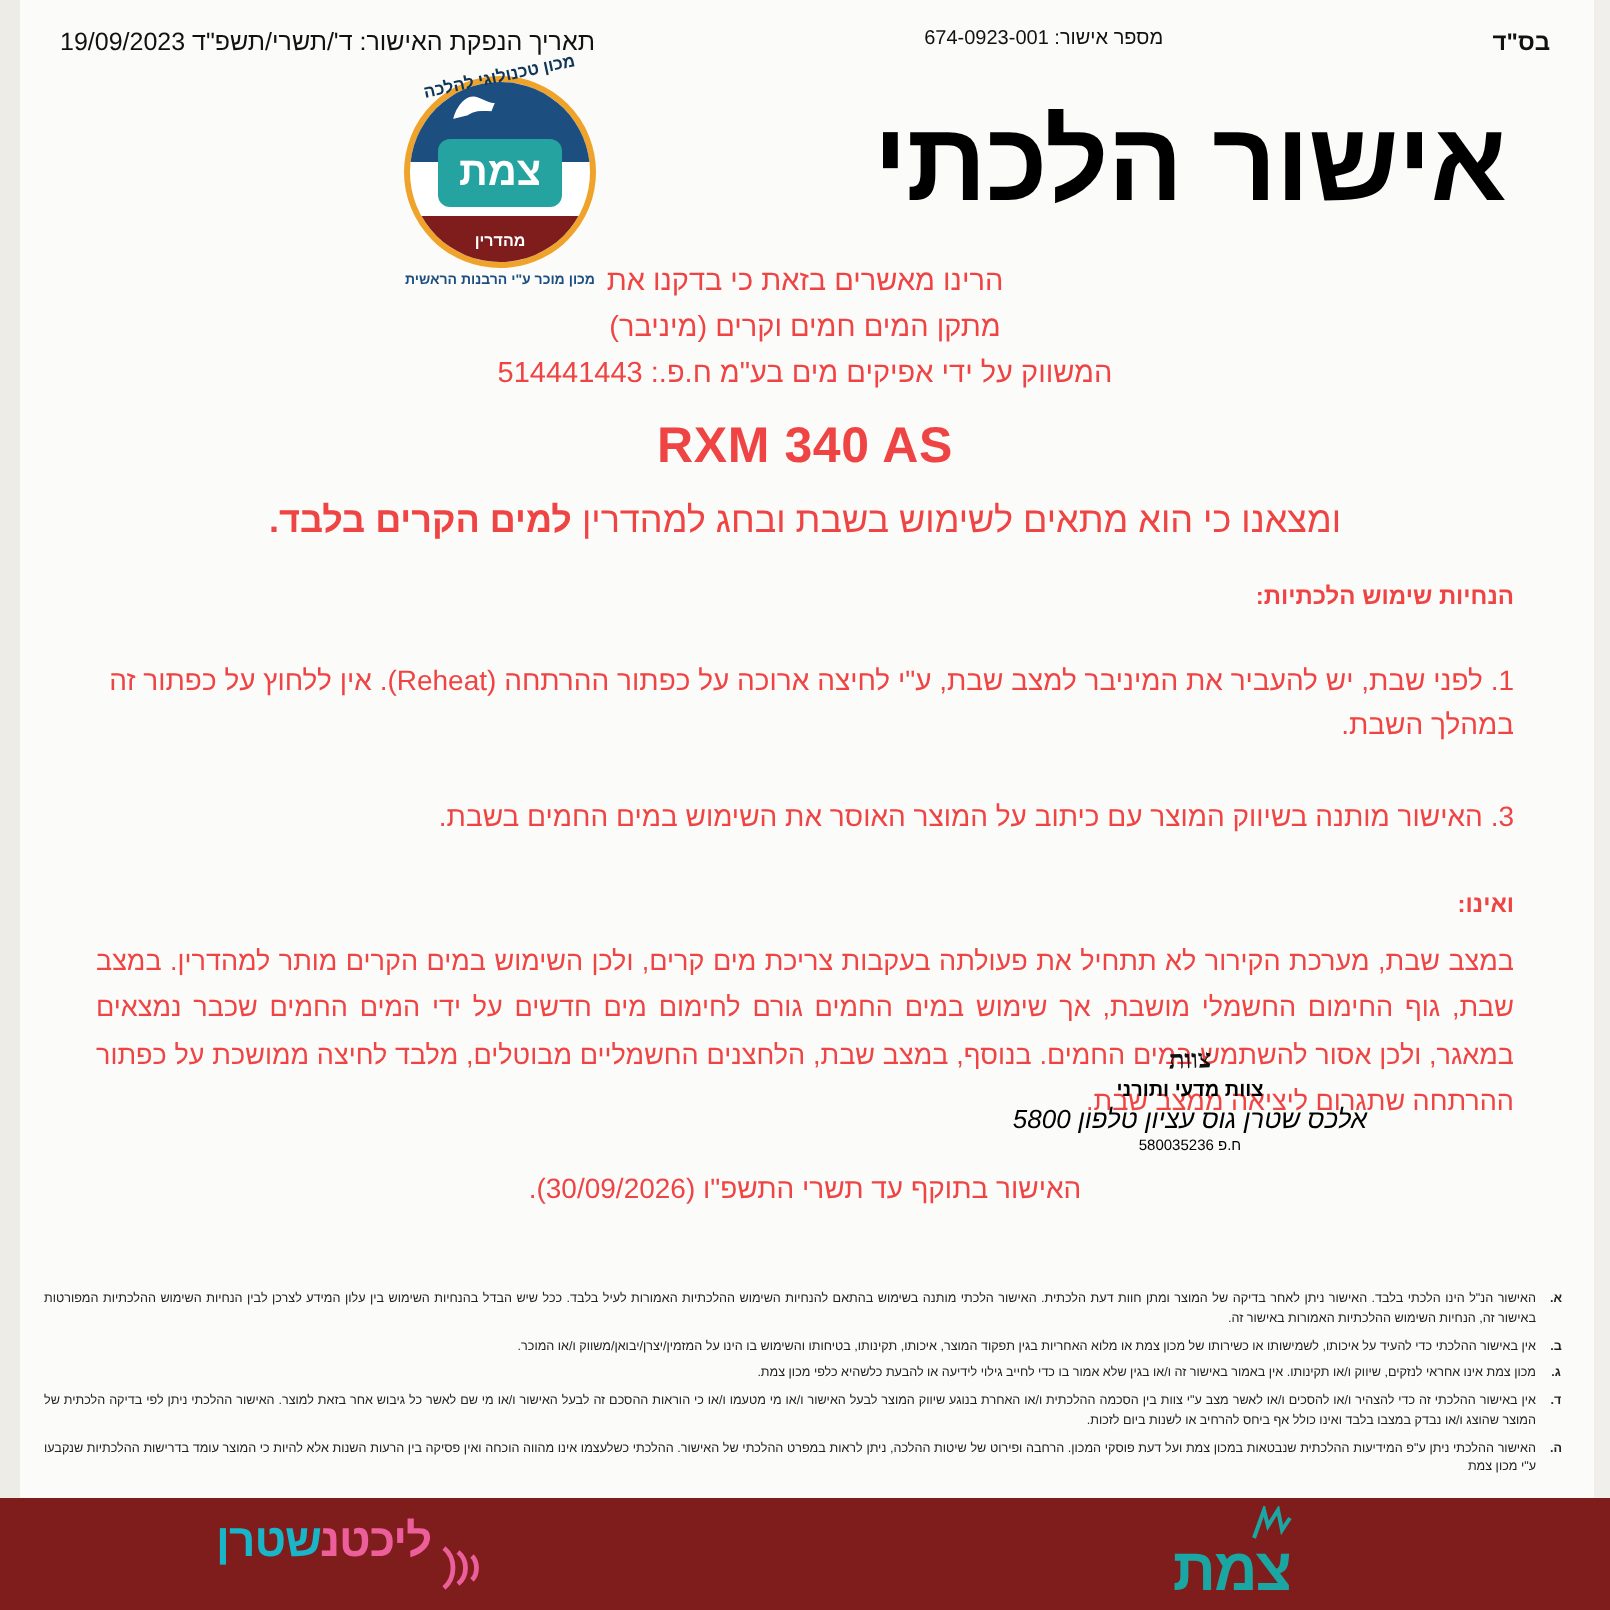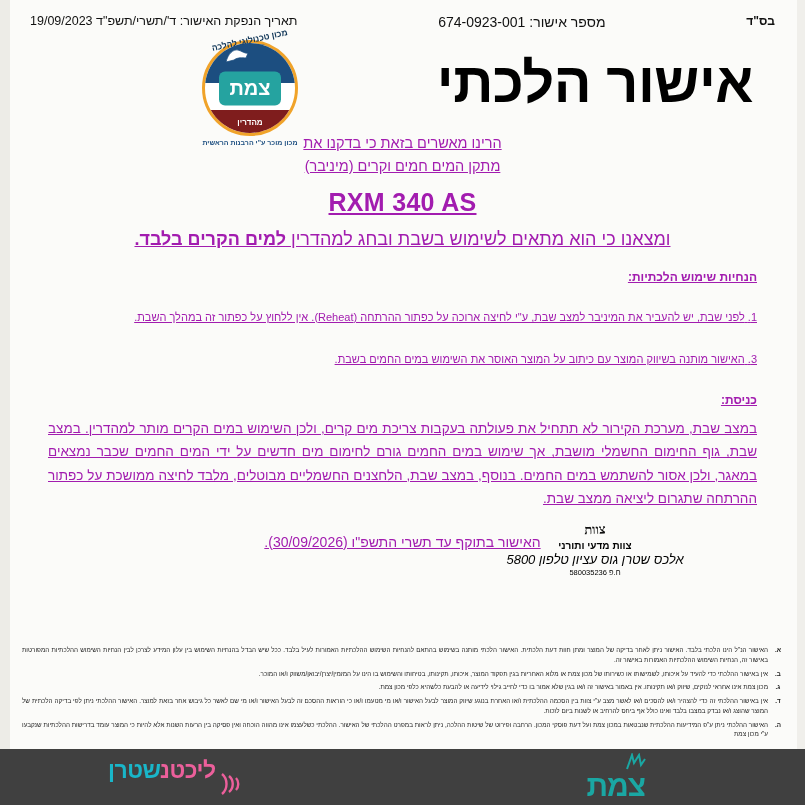--- a/index.html
+++ b/index.html
@@ -45,21 +45,21 @@
     padding: 0 8px;
     direction: rtl;
   }
   .hdr-bsd {
     font-weight: bold;
     font-size: 12px;
     white-space: nowrap;
   }
   .hdr-mid {
     white-space: nowrap;
-    font-size: 14px;
+    font-size: 10px;
   }
   .hdr-date {
     white-space: nowrap;
     font-size: 12.5px;
   }
 
   
   .title-band {
     position: relative;
     height: 92px;
@@ -159,22 +159,21 @@
     position: absolute;
     left: 34px;
     top: 12px;
     width: 26px;
     height: 20px;
   }
 
   
   .body-wrap {
     padding: 0 26px;
-    color: #a21caf;
-    text-decoration: underline;
+    color: #ef4444;
   }
   .center-line {
     text-align: center;
     font-size: 14.5px;
     margin: 7px 0;
   }
   .model {
     text-align: center;
     font-size: 25px;
     font-weight: bold;
@@ -189,21 +188,21 @@
   }
   .kosher-line b { font-weight: bold; }
 
   .sec-head {
     font-size: 12px;
     font-weight: bold;
     text-align: right;
     margin: 14px 0 10px 0;
   }
   .num-item {
-    font-size: 11px;
+    font-size: 14px;
     line-height: 1.55;
     margin: 25px 0;
     text-align: right;
   }
   .num-item b { font-weight: bold; }
 
   .explain {
     font-size: 13.5px;
     line-height: 1.72;
     text-align: justify;
@@ -276,21 +275,21 @@
     text-align: justify;
   }
 
   
   .footer {
     position: absolute;
     left: 0;
     right: 0;
     bottom: 0;
     height: 56px;
-    background: #404040;
+    background: #7f1d1d;
   }
   .f-left {
     position: absolute;
     left: 108px;
     bottom: 6px;
     height: 42px;
   }
   .f-left-text {
     font-size: 23px;
     font-weight: bold;
@@ -357,41 +356,42 @@
           <path d="M2 16 C4 8, 9 3, 14 4 C18 5, 21 8, 24 7 L22 12 C18 12, 14 11, 10 14 Z" fill="#ffffff" stroke="#1c4e80" stroke-width="0.8"></path>
         </svg>
       </div>
       <div class="logo-sub">מכון מוכר ע"י הרבנות הראשית</div>
     </div>
   </div>
 
   <div class="body-wrap">
     <div class="center-line">הרינו מאשרים בזאת כי בדקנו את</div>
     <div class="center-line">מתקן המים חמים וקרים (מיניבר)</div>
+    <div class="center-line">המשווק על ידי   אפיקים מים בע"מ       ח.פ.: 514441443</div>
 
     <div class="model">RXM 340 AS</div>
 
     <div class="kosher-line">
       <span>ומצאנו כי הוא מתאים לשימוש בשבת ובחג למהדרין </span><b>למים הקרים בלבד.</b>
     </div>
 
     <div class="sec-head">הנחיות שימוש הלכתיות:</div>
 
     <div class="num-item">
       <span>1.</span>
       <span>לפני שבת, יש להעביר את המיניבר למצב שבת, ע"י לחיצה ארוכה על כפתור ההרתחה (Reheat). אין ללחוץ על כפתור זה במהלך השבת.</span>
     </div>
 
 
     <div class="num-item">
       <span>3.</span>
       <span>האישור מותנה בשיווק המוצר עם כיתוב על המוצר האוסר את השימוש במים החמים בשבת.</span>
     </div>
 
-    <div class="sec-head">כניסת:</div>
+    <div class="sec-head">ואינו:</div>
     <div class="explain">במצב שבת, מערכת הקירור לא תתחיל את פעולתה בעקבות צריכת מים קרים, ולכן השימוש במים הקרים מותר למהדרין. במצב שבת, גוף החימום החשמלי מושבת, אך שימוש במים החמים גורם לחימום מים חדשים על ידי המים החמים שכבר נמצאים במאגר, ולכן אסור להשתמש במים החמים. בנוסף, במצב שבת, הלחצנים החשמליים מבוטלים, מלבד לחיצה ממושכת על כפתור ההרתחה שתגרום ליציאה ממצב שבת.</div>
 
     <div class="valid-line">האישור בתוקף עד תשרי התשפ"ו (30/09/2026).</div>
   </div>
 
   <div class="sig">
     <div class="sig-script">צוות</div>
     <div class="sig-l2">צוות מדעי ותורני</div>
     <div class="sig-l3">אלכס שטרן גוס עציון טלפון 5800</div>
     <div class="sig-l4">ח.פ 580035236</div>

